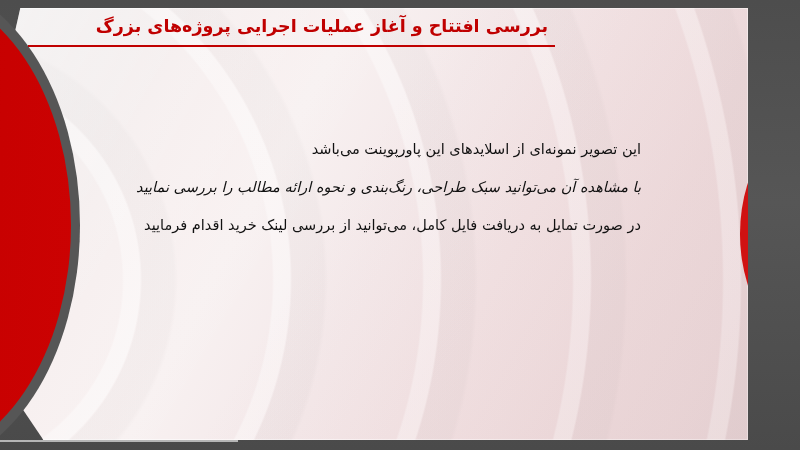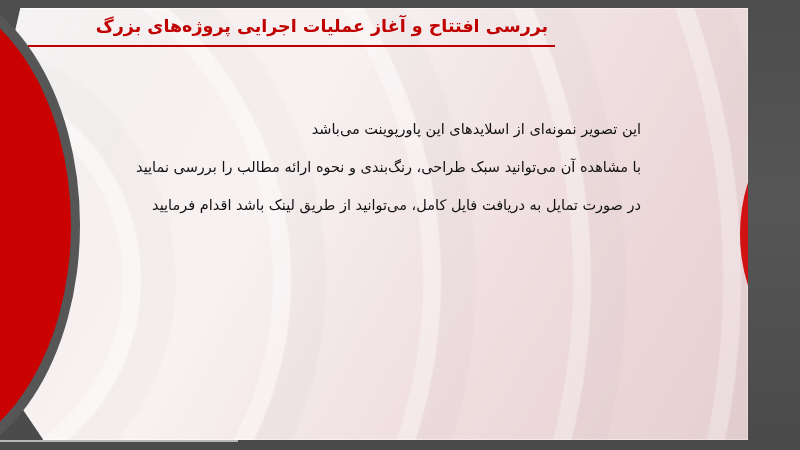--- a/index.html
+++ b/index.html
@@ -133,33 +133,33 @@
     height: 0;
     border-top: 2px solid #c00000;
     width: 527px;
     margin-right: 73px;
   }
 
   
   .body-block {
     position: absolute;
     left: 60px;
-    top: 110px;
+    top: 130px;
     width: 625px;
     direction: rtl;
     text-align: right;
   }
   .body-line {
     color: #111111;
     font-size: 14.5px;
     line-height: 38px;
     white-space: nowrap;
   }
   .body-line.l1 { padding-left: 0; text-align: right; }
-  .body-line.l2 { text-align: right; }
+  .body-line.l2 { text-align: right; font-style: italic; }
   .body-line.l3 { text-align: right; }
 
   
   .corner-hi {
     position: absolute;
     left: 22px;
     bottom: 8px;
     width: 260px;
     height: 2px;
     background: rgba(255,255,255,0.6);
@@ -186,16 +186,16 @@
   <div class="corner-hi"></div>
 
   <div class="title-block">
     <div class="title-line">بررسی افتتاح و آغاز عملیات اجرایی پروژه‌های بزرگ</div>
     <div class="title-rule"></div>
   </div>
 
   <div class="body-block">
     <div class="body-line l1">این تصویر نمونه‌ای از اسلایدهای این پاورپوینت می‌باشد</div>
     <div class="body-line l2">با مشاهده آن می‌توانید سبک طراحی، رنگ‌بندی و نحوه ارائه مطالب را بررسی نمایید</div>
-    <div class="body-line l3">در صورت تمایل به دریافت فایل کامل، می‌توانید از طریق لینک باشد اقدام فرمایید</div>
+    <div class="body-line l3">در صورت تمایل به دریافت فایل کامل، می‌توانید از بررسی لینک خرید اقدام فرمایید</div>
   </div>
 
 </div>
 
 </body></html>

